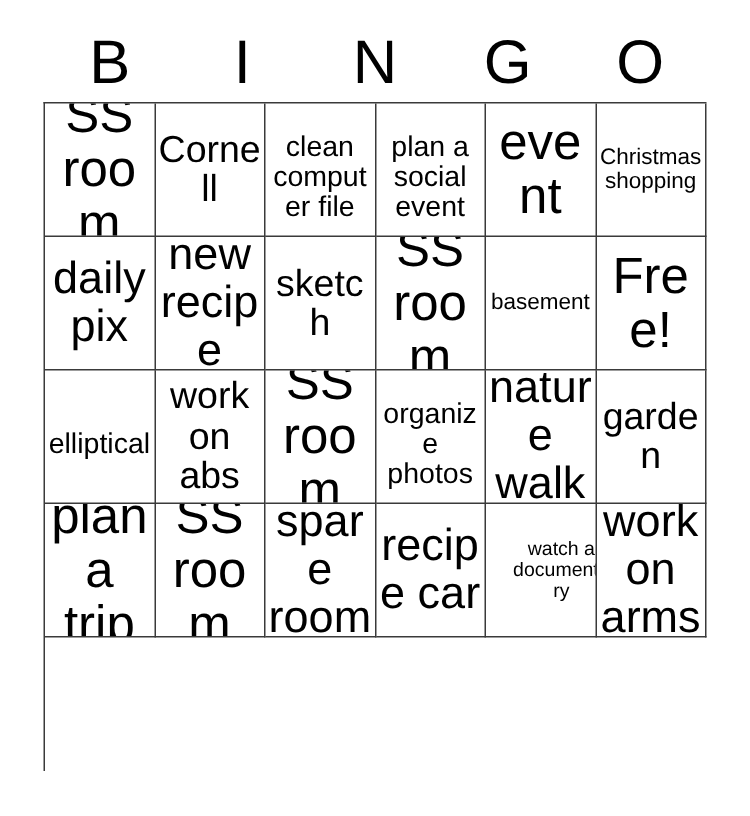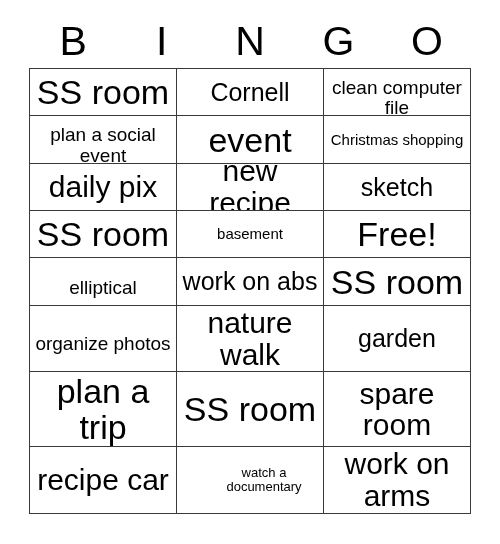--- a/index.html
+++ b/index.html
@@ -44,21 +44,21 @@
   }
 
   
   #grid {
     position: absolute;
     left: 29px;
     top: 68px;
     width: 442px;
     height: 446px;
     display: grid;
-    grid-template-columns: repeat(3, 1fr);
+    grid-template-columns: repeat(6, 1fr);
     grid-template-rows: repeat(5, 1fr);
     box-sizing: border-box;
     border-top: 1.5px solid #3a3a3a;
     border-left: 1.5px solid #3a3a3a;
   }
   .cell {
     box-sizing: border-box;
     border-right: 1.5px solid #3a3a3a;
     border-bottom: 1.5px solid #3a3a3a;
     display: flex;

